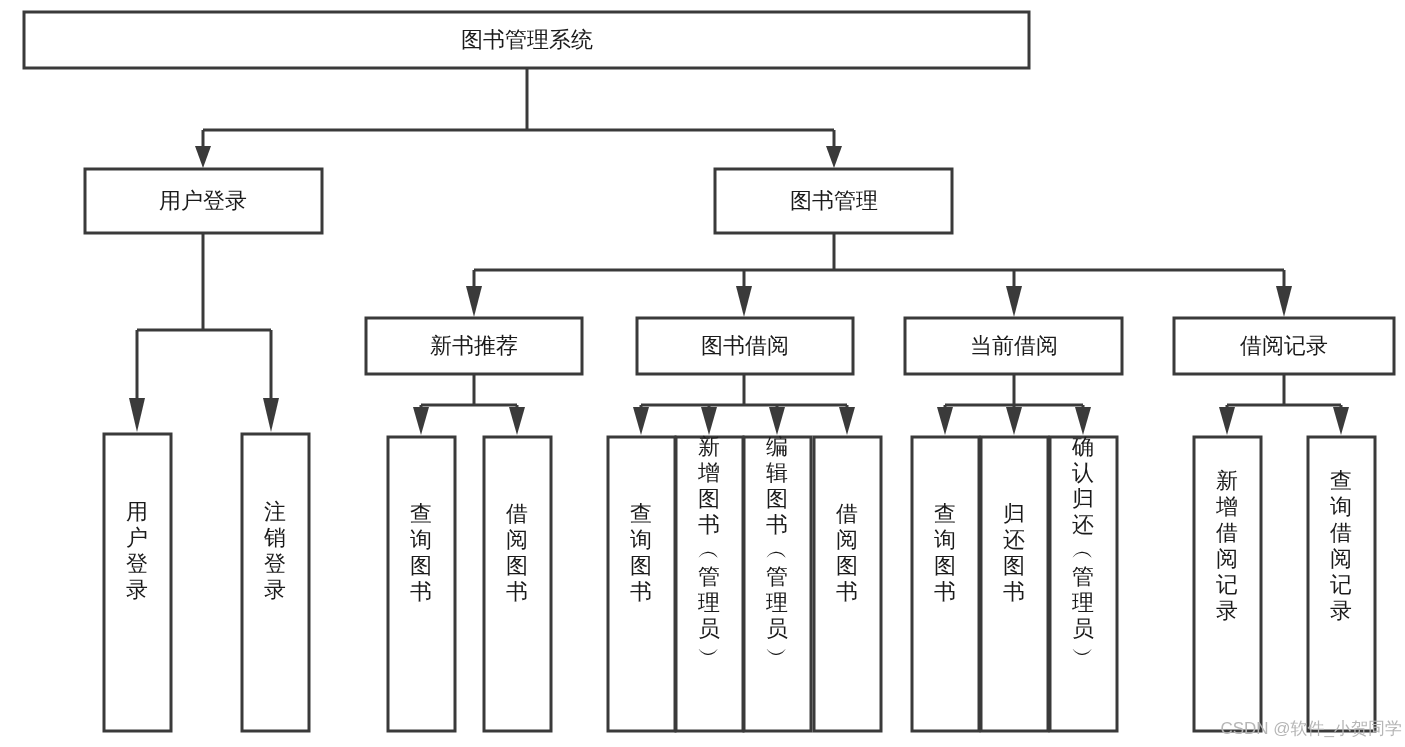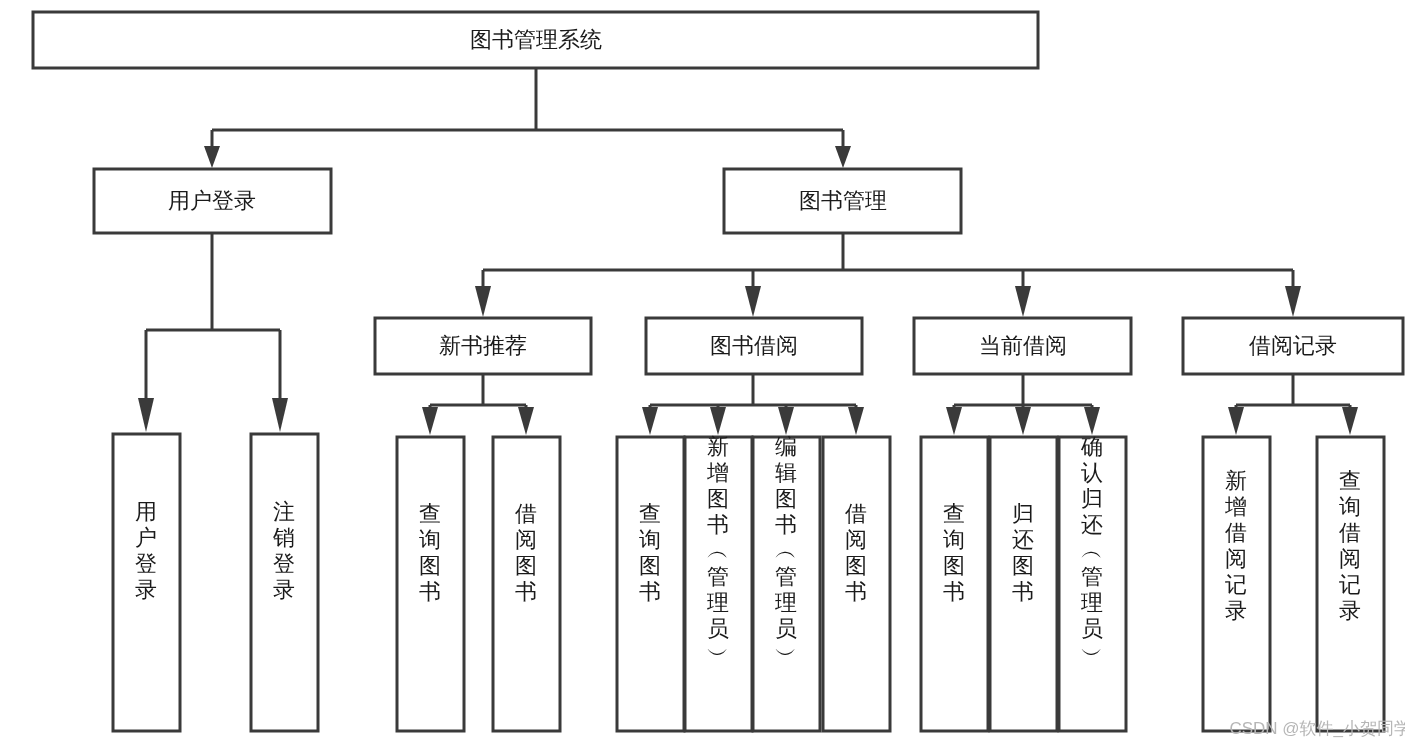--- a/index.html
+++ b/index.html
@@ -9,21 +9,21 @@
   }
   body {
     width: 1405px;
     height: 747px;
     font-family: "Liberation Sans", "DejaVu Sans", sans-serif;
     overflow: hidden;
     position: relative;
   }
   #diagram-root {
     position: absolute;
-    left: 13px;
+    left: 4px;
     top: 0;
     width: 1191px;
     height: 747px;
   }
   svg.flowchart {
     display: block;
     width: 1405px;
     height: 747px;
     background: #ffffff;
   }

